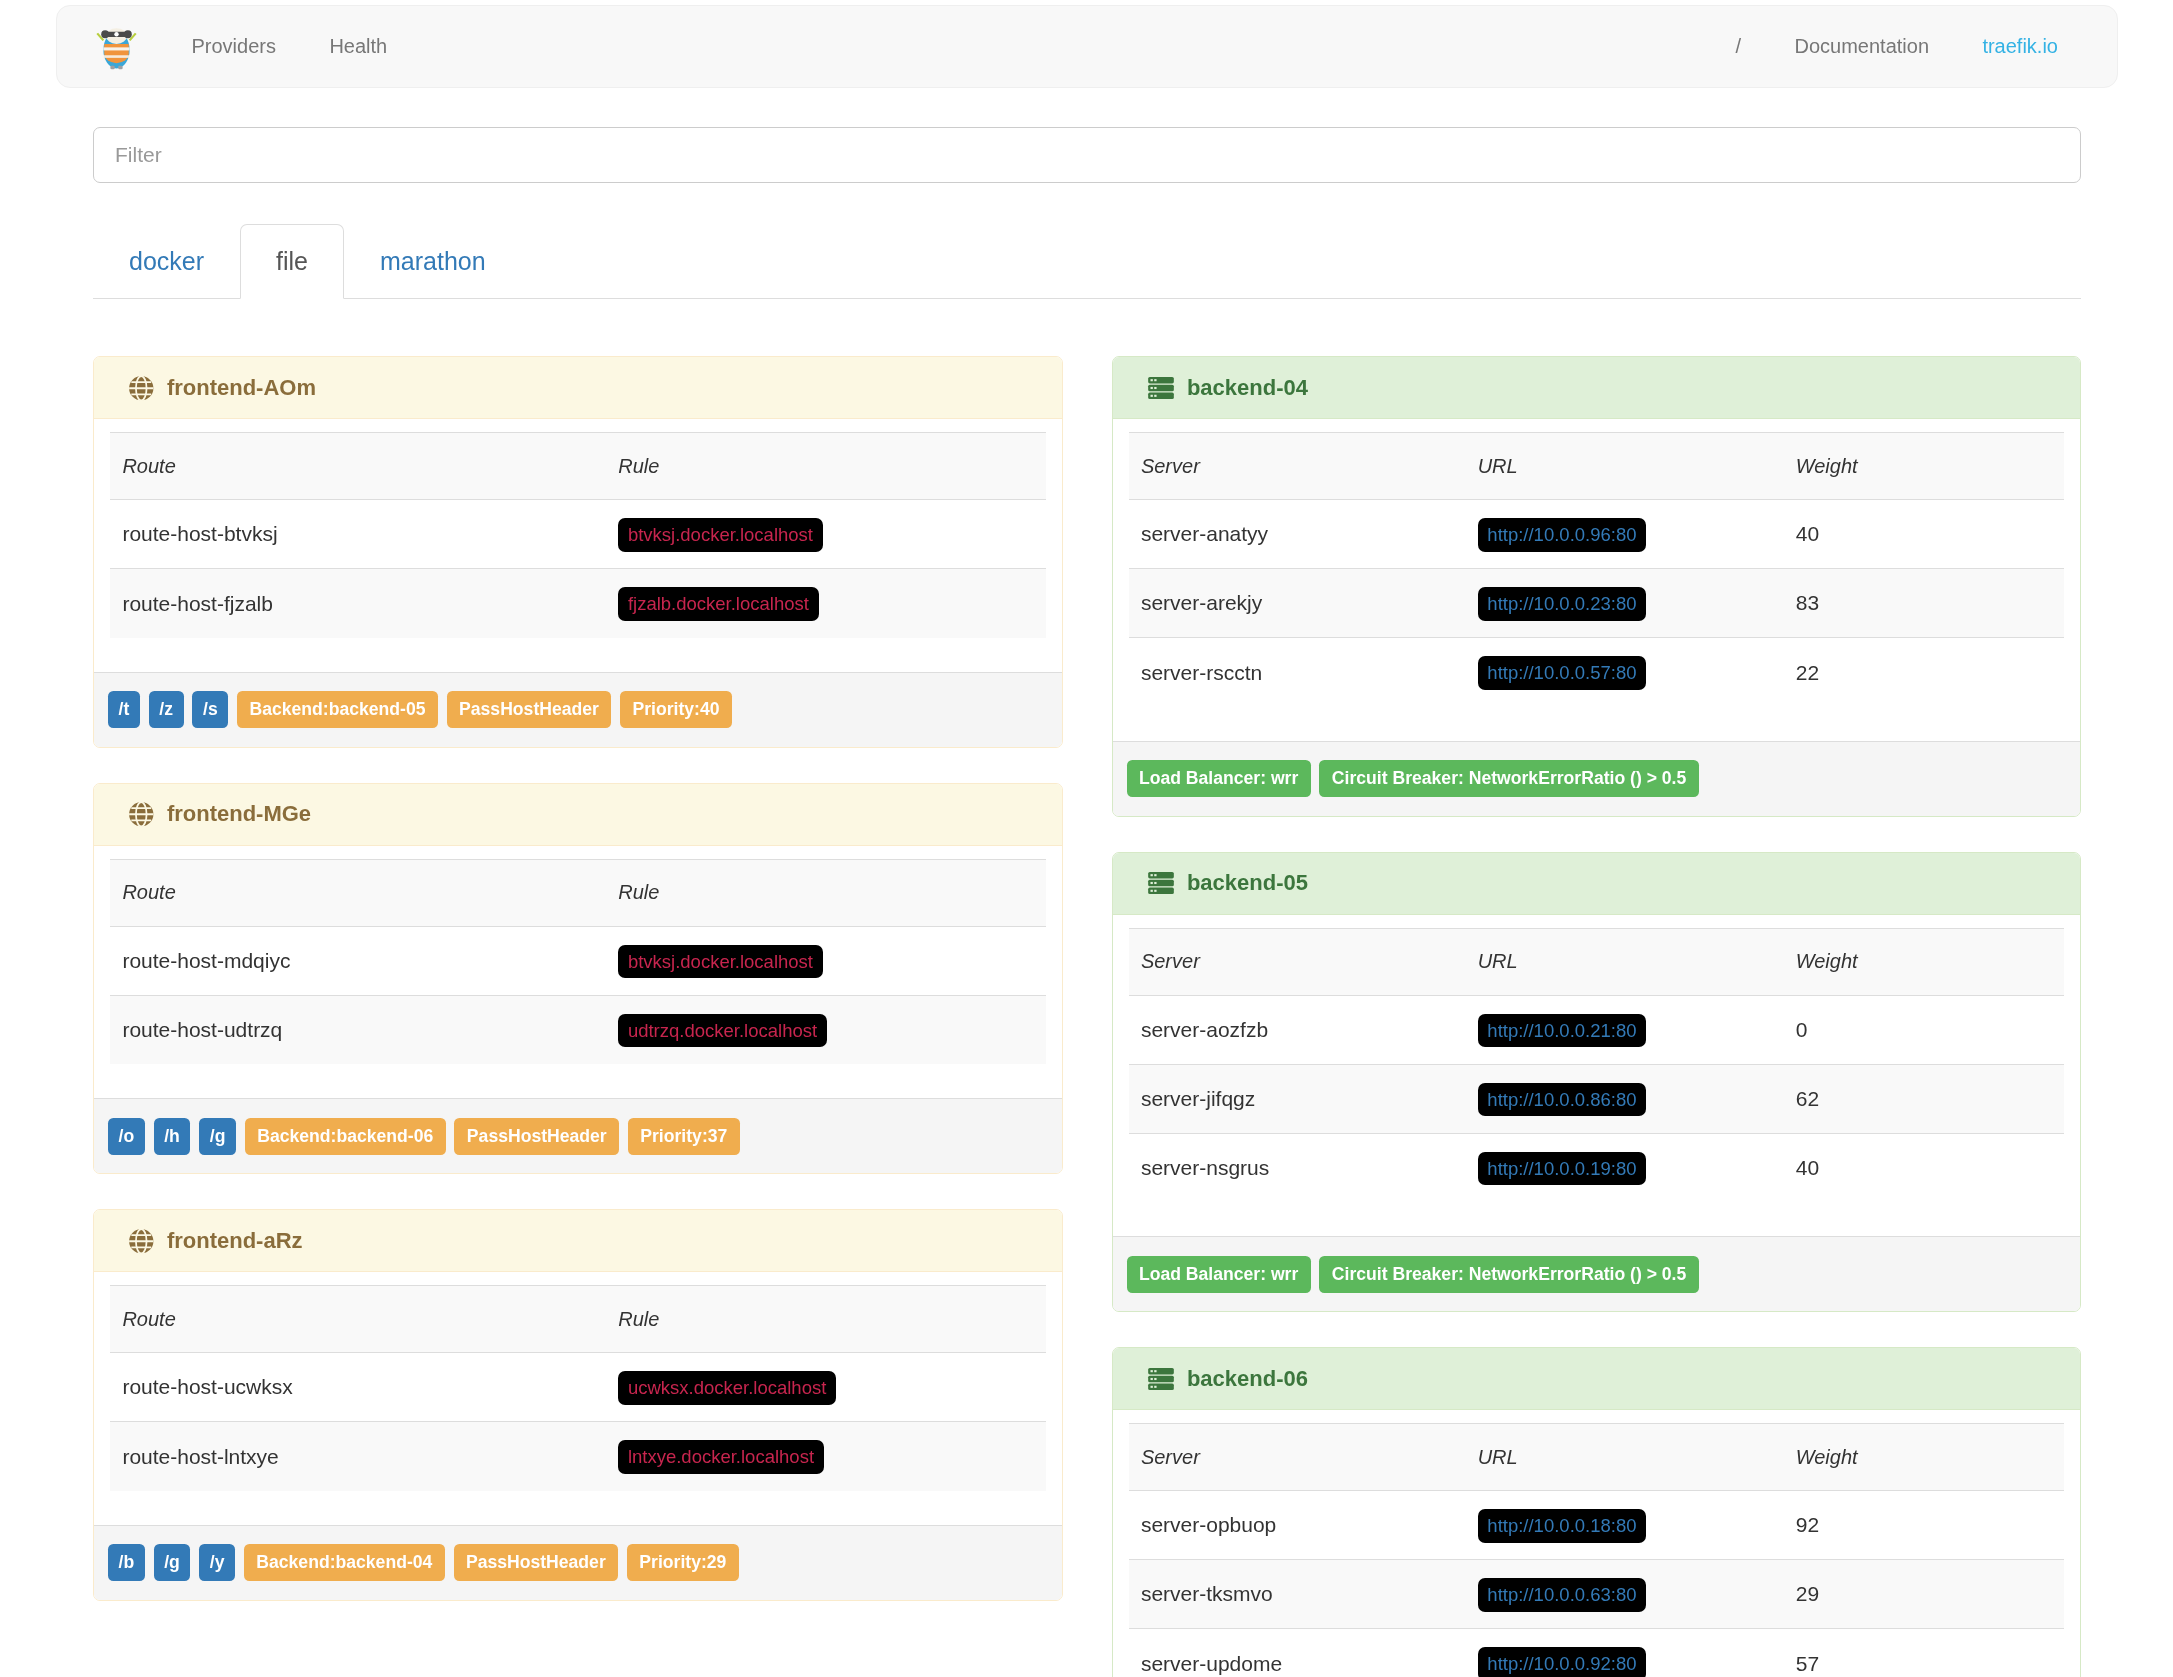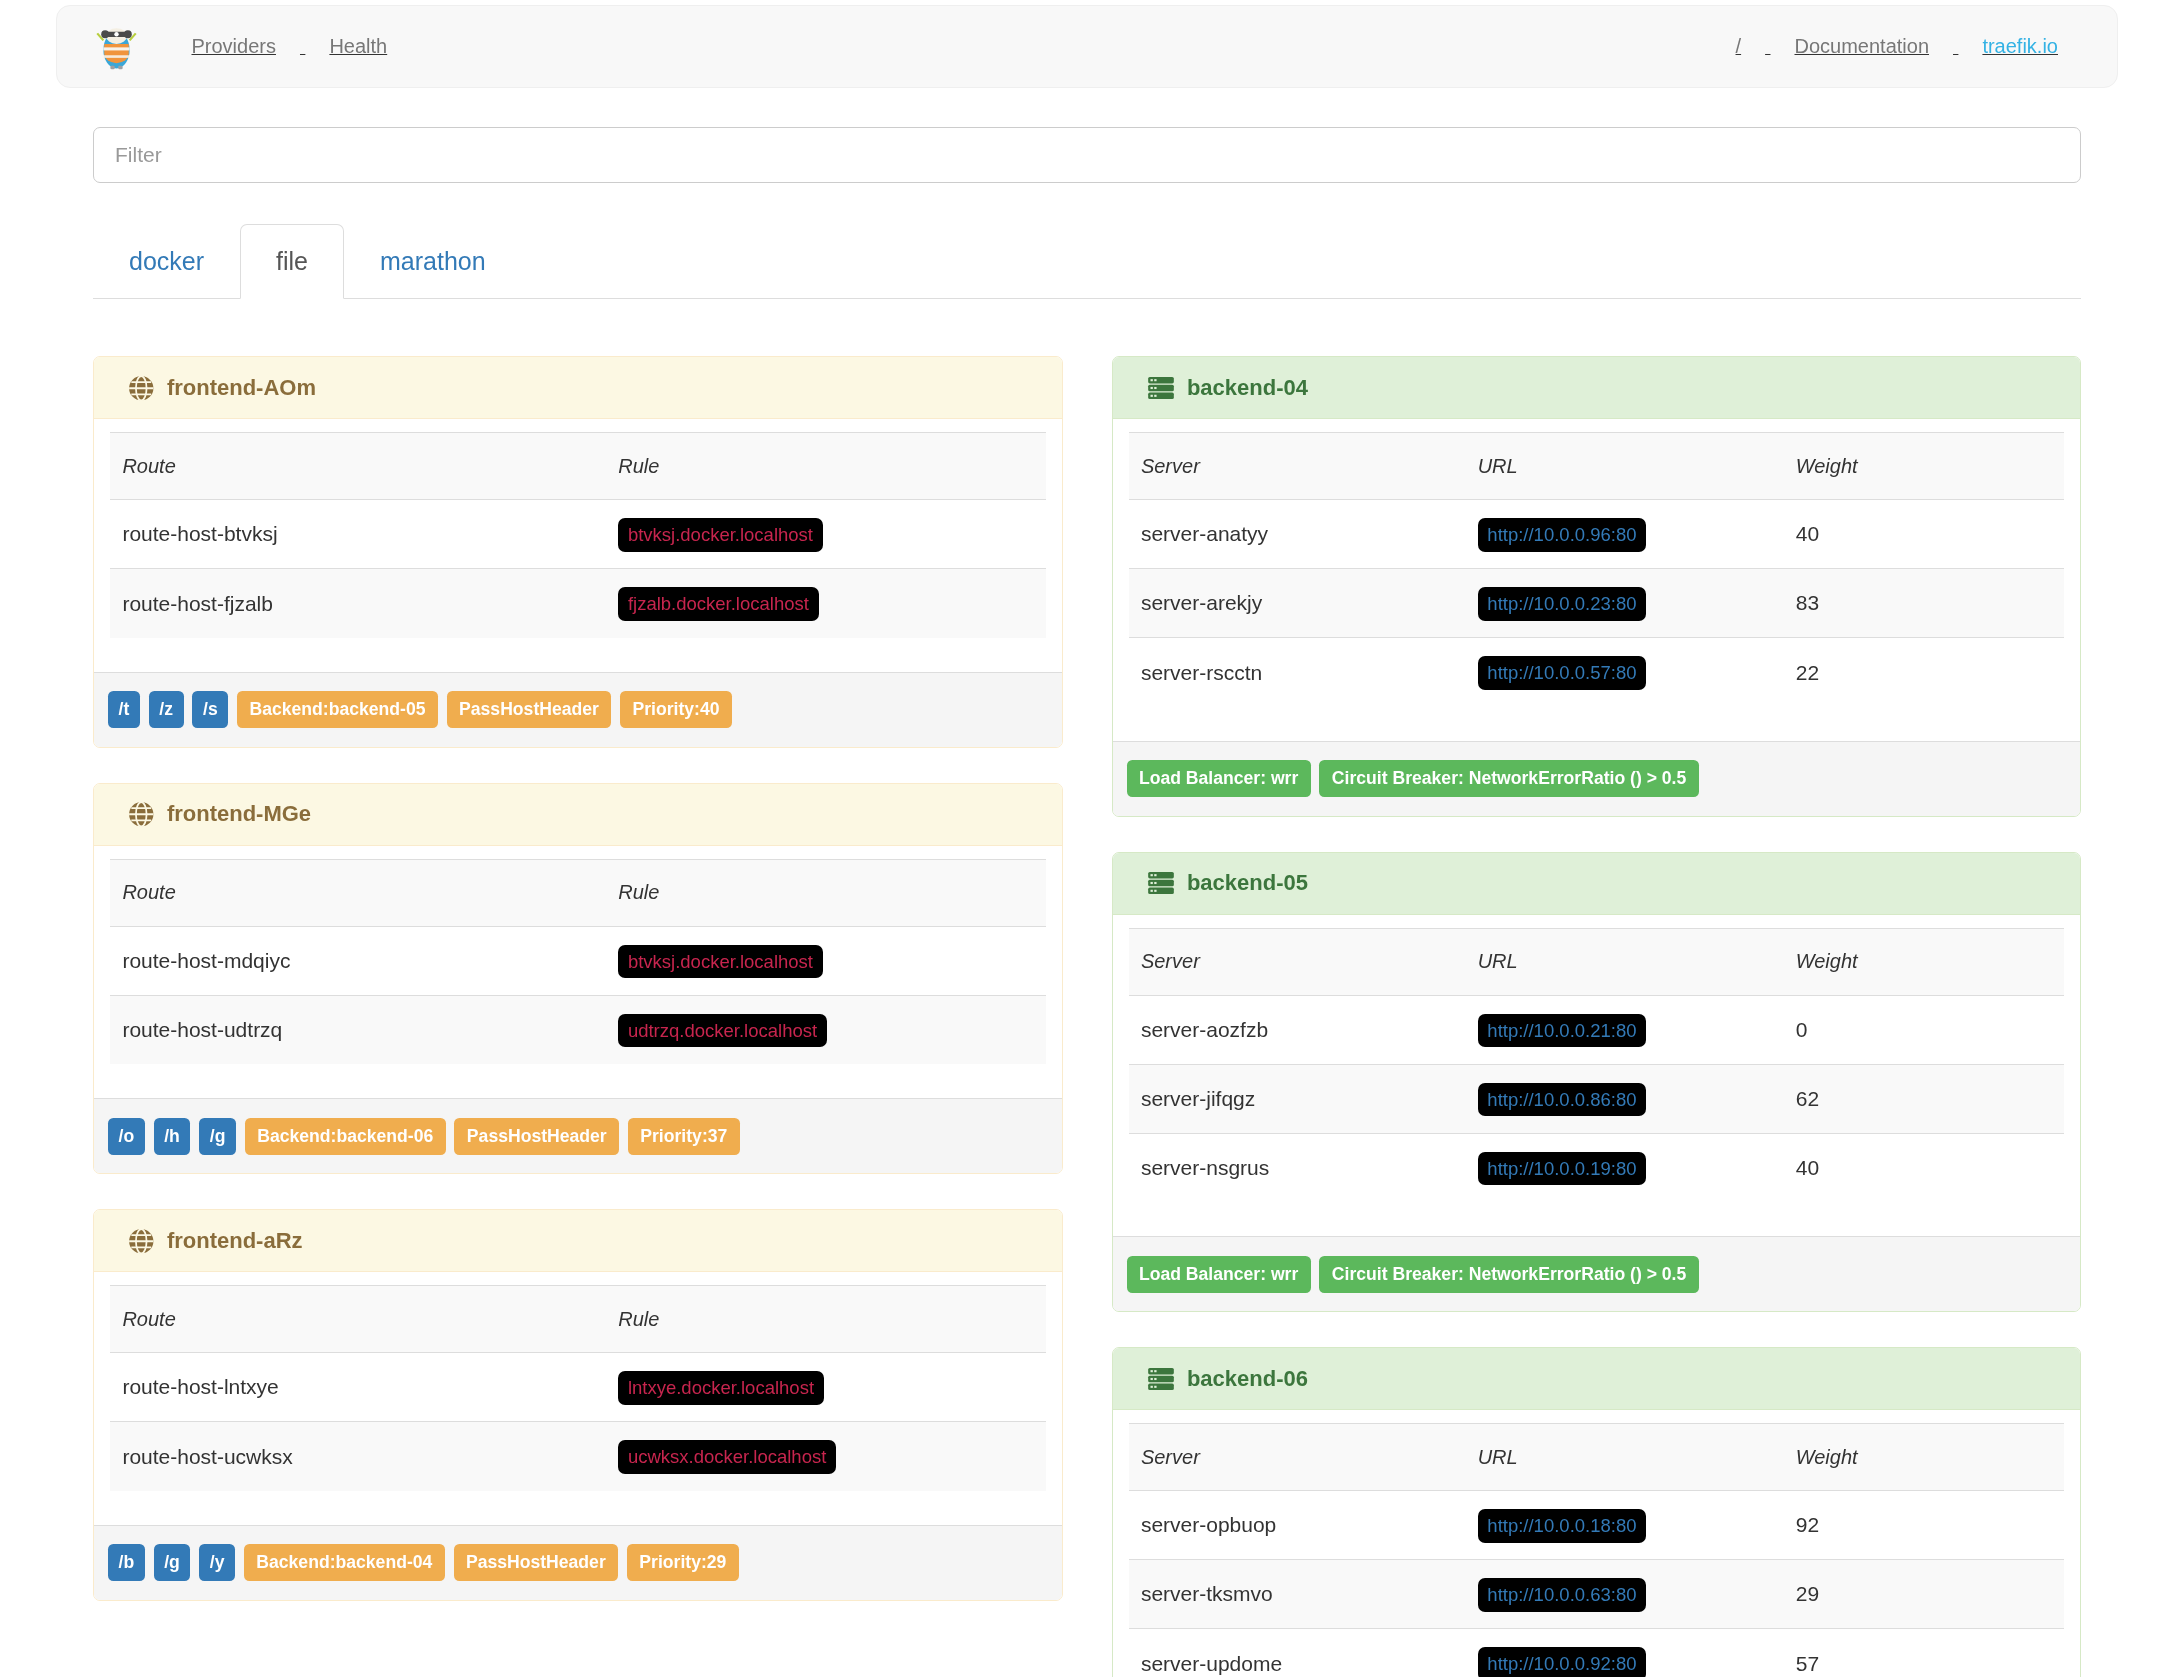--- a/index.html
+++ b/index.html
@@ -8,21 +8,21 @@
     width: 2174px; height: 1678px; overflow: hidden;
     background: #fff; color: #333;
     font-family: "Liberation Sans", sans-serif; font-size: 19.4px;
   }
   a { text-decoration: none; }
 
   
   .navbar {
     margin: 5.3px 56px 0; height: 83px;
     background: #f8f8f8; border: 0.9px solid #efefef; border-radius: 14px;
-    display: flex; align-items: center; padding: 4px 35px; text-decoration: underline;
+    display: flex; align-items: center; padding: 4px 35px;
   }
   .brand { display: inline-flex; align-items: center; margin-right: 26.5px; cursor: pointer; }
   .nav-item { font-size: 20px; color: #777; padding: 0 24px; cursor: pointer; }
   .nav-spacer { flex: 1; }
   .nav-accent { color: #34b2e4; }
 
   
   .main { margin: 0 93px; }
   .filter {
     margin-top: 39px; width: 100%; height: 56px;
@@ -234,26 +234,26 @@
         <div class="panel-body">
           <table class="routes-table">
             <thead>
               <tr>
                 <th>Route</th>
                 <th>Rule</th>
               </tr>
             </thead>
             <tbody>
               <tr>
+                <td>route-host-ucwksx</td>
+                <td><code class="code code-rule">ucwksx.docker.localhost</code></td>
+              </tr>
+              <tr>
                 <td>route-host-lntxye</td>
                 <td><code class="code code-rule">lntxye.docker.localhost</code></td>
-              </tr>
-              <tr>
-                <td>route-host-ucwksx</td>
-                <td><code class="code code-rule">ucwksx.docker.localhost</code></td>
               </tr>
             </tbody>
           </table>
         </div>
         <div class="panel-footer">
           <span class="label label-primary">/b</span>
           <span class="label label-primary">/g</span>
           <span class="label label-primary">/y</span>
           <span class="label label-warning">Backend:backend-04</span>
           <span class="label label-warning">PassHostHeader</span>

